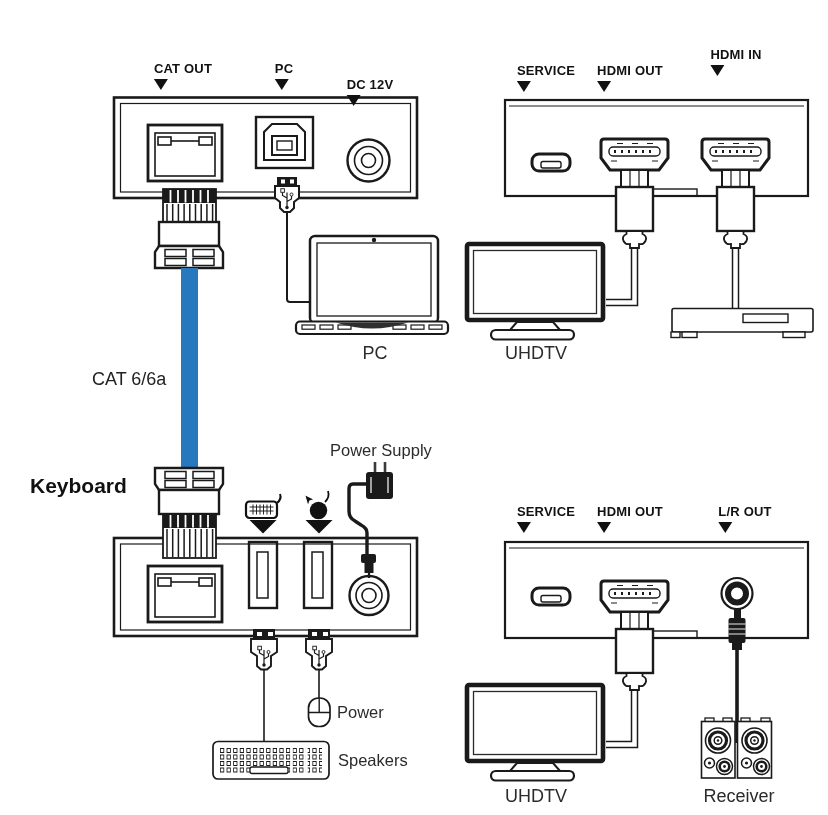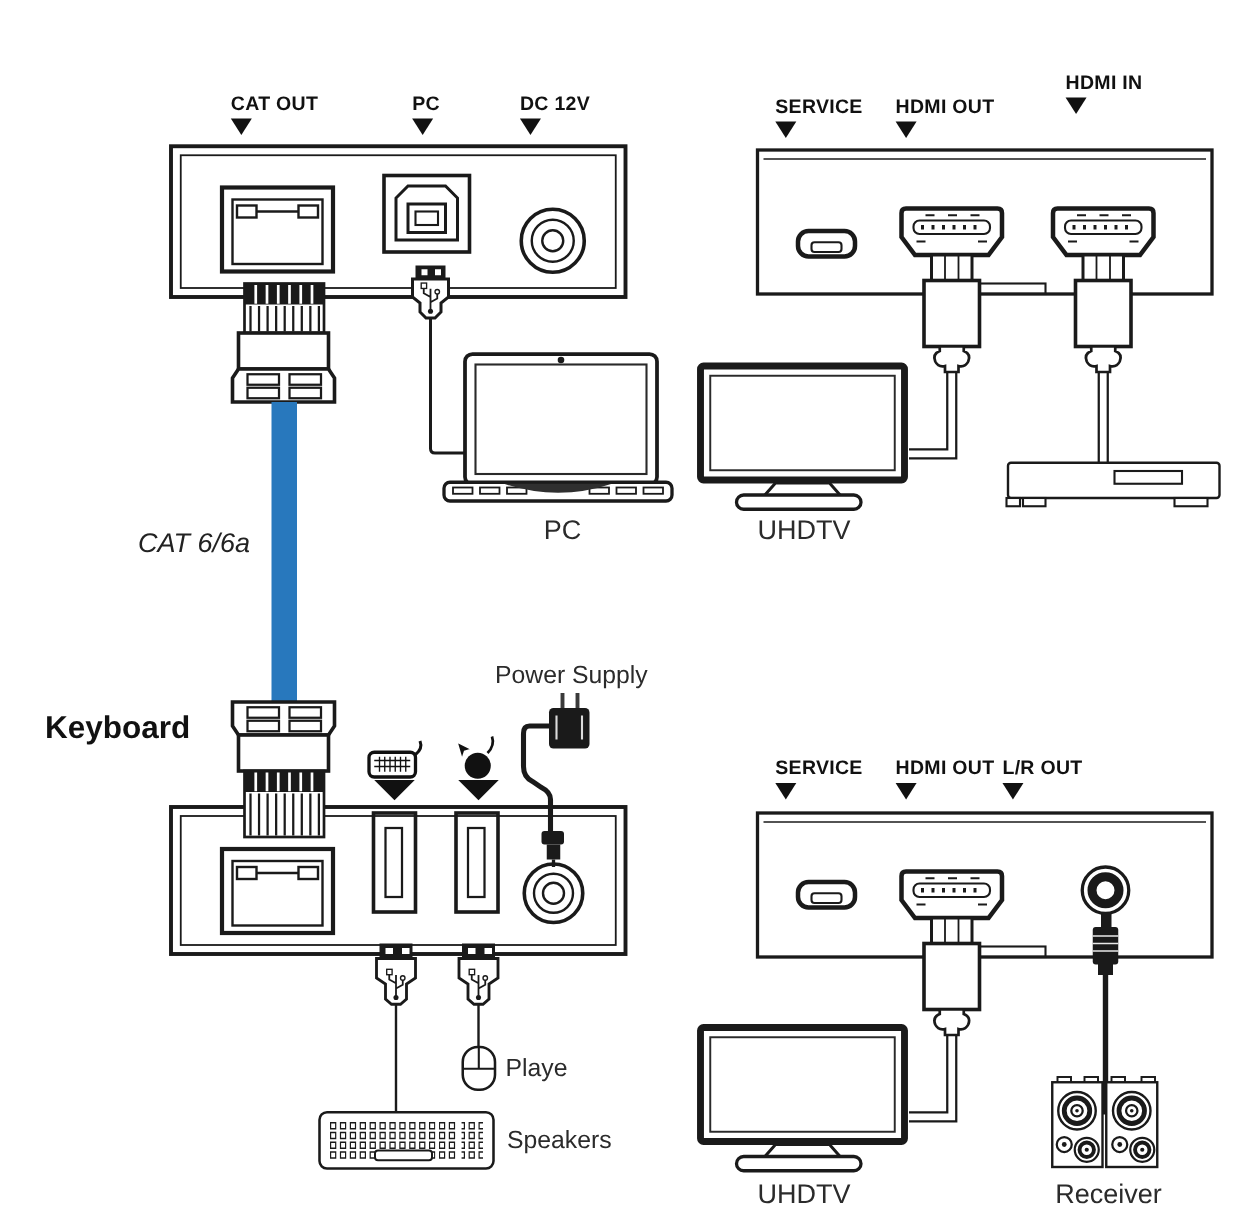--- a/index.html
+++ b/index.html
@@ -8,21 +8,21 @@
   .art{position:absolute;left:0;top:0;}
   .title{position:absolute;font-weight:bold;font-size:21px;color:#111;white-space:nowrap;}
   .plabel{position:absolute;transform:translateX(-50%);display:flex;flex-direction:column;
           align-items:flex-start;font-weight:bold;font-size:13px;color:#111;letter-spacing:.2px;
           white-space:nowrap;}
   .plabel .tri{margin-top:3px;width:0;height:0;border-left:7.5px solid transparent;
           border-right:7.5px solid transparent;border-top:11px solid #111;}
   .dlabel{position:absolute;font-size:18px;color:#2b2b2b;white-space:nowrap;}
   .dlabel.ctr{transform:translateX(-50%);}
   .dlabel.sm{font-size:16.5px;text-align:center;}
-  .dlabel.it{font-style:italic;color:#222;}
+  .dlabel.it{color:#222;margin-top:17px;}
 </style>
 </head>
 <body>
 
 <div class="canvas">
 
 <svg class="art" width="828" height="815" viewBox="0 0 828 815">
   <defs>
     <g id="hplug" fill="#fff" stroke="#1a1a1a">
       <rect x="-13.5" y="0" width="27" height="17" stroke-width="2"></rect>
@@ -305,21 +305,21 @@
 <div class="title" style="left:30px;top:474px">Keyboard</div>
 
 <div class="plabel" style="left:183px;top:61px">
   <span>CAT OUT</span>
   <span class="tri"></span>
 </div>
 <div class="plabel" style="left:284px;top:61px">
   <span>PC</span>
   <span class="tri"></span>
 </div>
-<div class="plabel" style="left:370px;top:61px">
+<div class="plabel" style="left:370px;top:77px">
   <span>DC 12V</span>
   <span class="tri"></span>
 </div>
 <div class="plabel" style="left:546px;top:63px">
   <span>SERVICE</span>
   <span class="tri"></span>
 </div>
 <div class="plabel" style="left:630px;top:63px">
   <span>HDMI OUT</span>
   <span class="tri"></span>
@@ -329,27 +329,27 @@
   <span class="tri"></span>
 </div>
 <div class="plabel" style="left:546px;top:504px">
   <span>SERVICE</span>
   <span class="tri"></span>
 </div>
 <div class="plabel" style="left:630px;top:504px">
   <span>HDMI OUT</span>
   <span class="tri"></span>
 </div>
-<div class="plabel" style="left:695px;top:504px">
+<div class="plabel" style="left:745px;top:504px">
   <span>L/R OUT</span>
   <span class="tri"></span>
 </div>
 
 <div class="dlabel it" style="left:92px;top:352px">CAT 6/6a</div>
 <div class="dlabel ctr" style="left:375px;top:343px">PC</div>
 <div class="dlabel ctr" style="left:536px;top:343px">UHDTV</div>
 <div class="dlabel sm" style="left:330px;top:441px">Power Supply</div>
-<div class="dlabel sm" style="left:337px;top:703px">Playe</div>
+<div class="dlabel sm" style="left:337px;top:703px">Power</div>
 <div class="dlabel sm" style="left:338px;top:751px">Speakers</div>
 <div class="dlabel ctr" style="left:536px;top:786px">UHDTV</div>
 <div class="dlabel ctr" style="left:739px;top:786px">Receiver</div>
 
 </div>
 
 </body></html>

